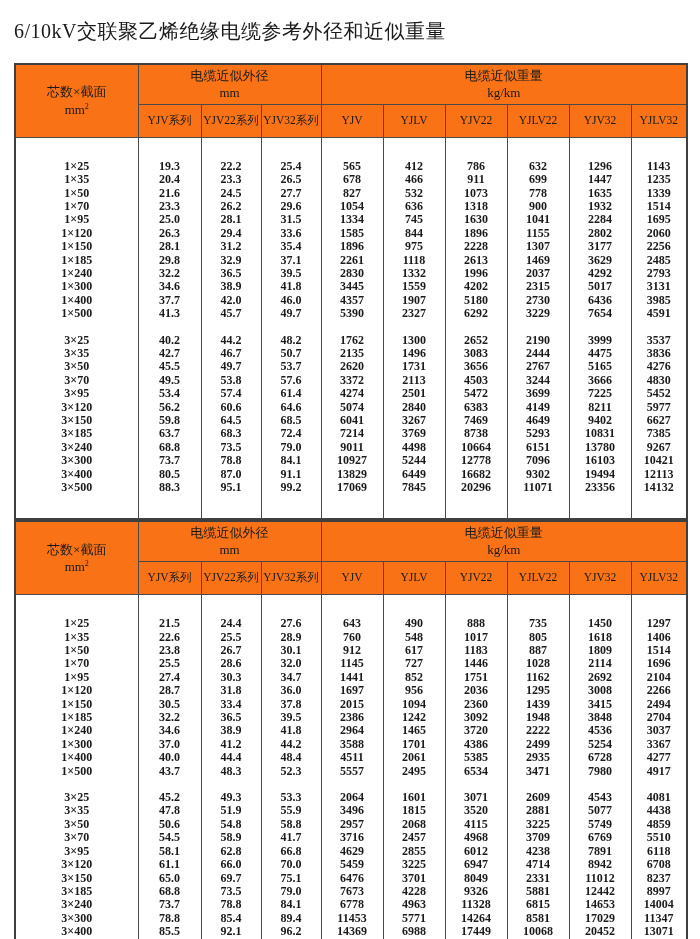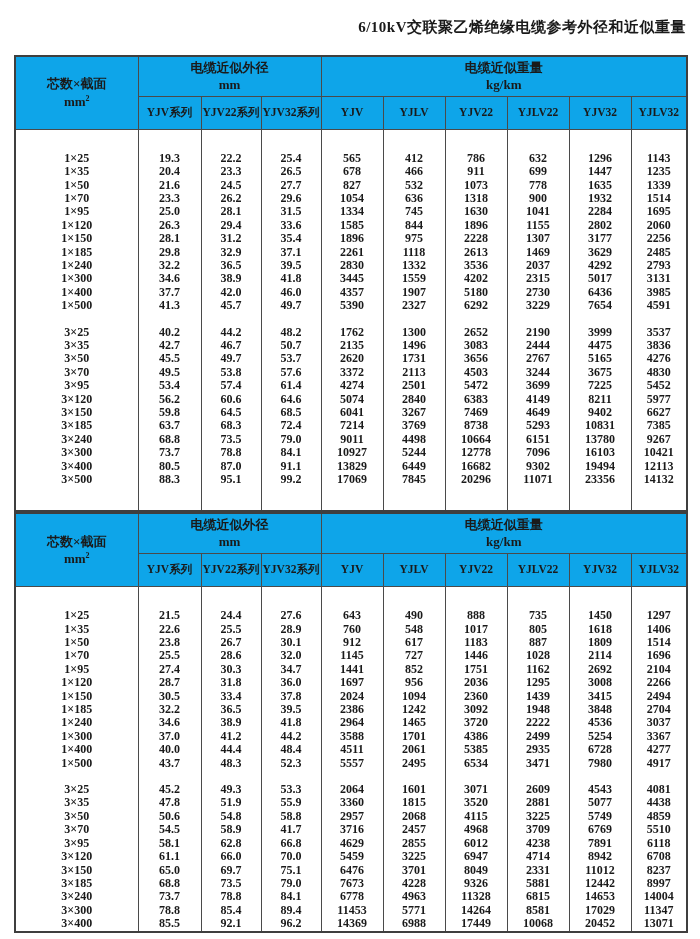--- a/index.html
+++ b/index.html
@@ -5,38 +5,38 @@
   html, body { margin: 0; padding: 0; background: #ffffff; }
   body {
     width: 700px;
     font-family: "Liberation Serif", serif;
     color: #1a1a1a;
     -webkit-font-smoothing: antialiased;
   }
   .page { padding: 8px 14px 24px 14px; }
 
   .doc-title {
-    text-align: right;
-    font-weight: bold;
-    font-size: 15px;
+    text-align: left;
+    font-weight: normal;
+    font-size: 20px;
     letter-spacing: 0.5px;
     margin: 10px 0 18px 0;
   }
   .doc-title.second { margin-top: 28px; }
 
   table.cable-table {
     border-collapse: collapse;
     table-layout: fixed;
     width: 672px;
     border: 2px solid #3f3f3f;
   }
   thead th {
     border: 1px solid #4a4a4a;
-    background: #0ea5e9;
-    font-weight: bold;
+    background: #f97316;
+    font-weight: normal;
     font-size: 13px;
     line-height: 1.3;
     padding: 3px 0 2px 0;
     text-align: center;
   }
   thead tr.series-row th {
     font-size: 11.5px;
     padding: 8px 0 9px 0;
     white-space: nowrap;
     overflow: hidden;
@@ -205,21 +205,21 @@
           <td>3629</td>
           <td>2485</td>
         </tr>
         <tr>
           <td>1×240</td>
           <td>32.2</td>
           <td>36.5</td>
           <td>39.5</td>
           <td>2830</td>
           <td>1332</td>
-          <td>3536</td>
+          <td>1996</td>
           <td>2037</td>
           <td>4292</td>
           <td>2793</td>
         </tr>
         <tr>
           <td>1×300</td>
           <td>34.6</td>
           <td>38.9</td>
           <td>41.8</td>
           <td>3445</td>
@@ -303,21 +303,21 @@
         </tr>
         <tr>
           <td>3×70</td>
           <td>49.5</td>
           <td>53.8</td>
           <td>57.6</td>
           <td>3372</td>
           <td>2113</td>
           <td>4503</td>
           <td>3244</td>
-          <td>3675</td>
+          <td>3666</td>
           <td>4830</td>
         </tr>
         <tr>
           <td>3×95</td>
           <td>53.4</td>
           <td>57.4</td>
           <td>61.4</td>
           <td>4274</td>
           <td>2501</td>
           <td>5472</td>
@@ -524,21 +524,21 @@
           <td>2036</td>
           <td>1295</td>
           <td>3008</td>
           <td>2266</td>
         </tr>
         <tr>
           <td>1×150</td>
           <td>30.5</td>
           <td>33.4</td>
           <td>37.8</td>
-          <td>2024</td>
+          <td>2015</td>
           <td>1094</td>
           <td>2360</td>
           <td>1439</td>
           <td>3415</td>
           <td>2494</td>
         </tr>
         <tr>
           <td>1×185</td>
           <td>32.2</td>
           <td>36.5</td>
@@ -620,21 +620,21 @@
           <td>3071</td>
           <td>2609</td>
           <td>4543</td>
           <td>4081</td>
         </tr>
         <tr>
           <td>3×35</td>
           <td>47.8</td>
           <td>51.9</td>
           <td>55.9</td>
-          <td>3360</td>
+          <td>3496</td>
           <td>1815</td>
           <td>3520</td>
           <td>2881</td>
           <td>5077</td>
           <td>4438</td>
         </tr>
         <tr>
           <td>3×50</td>
           <td>50.6</td>
           <td>54.8</td>

